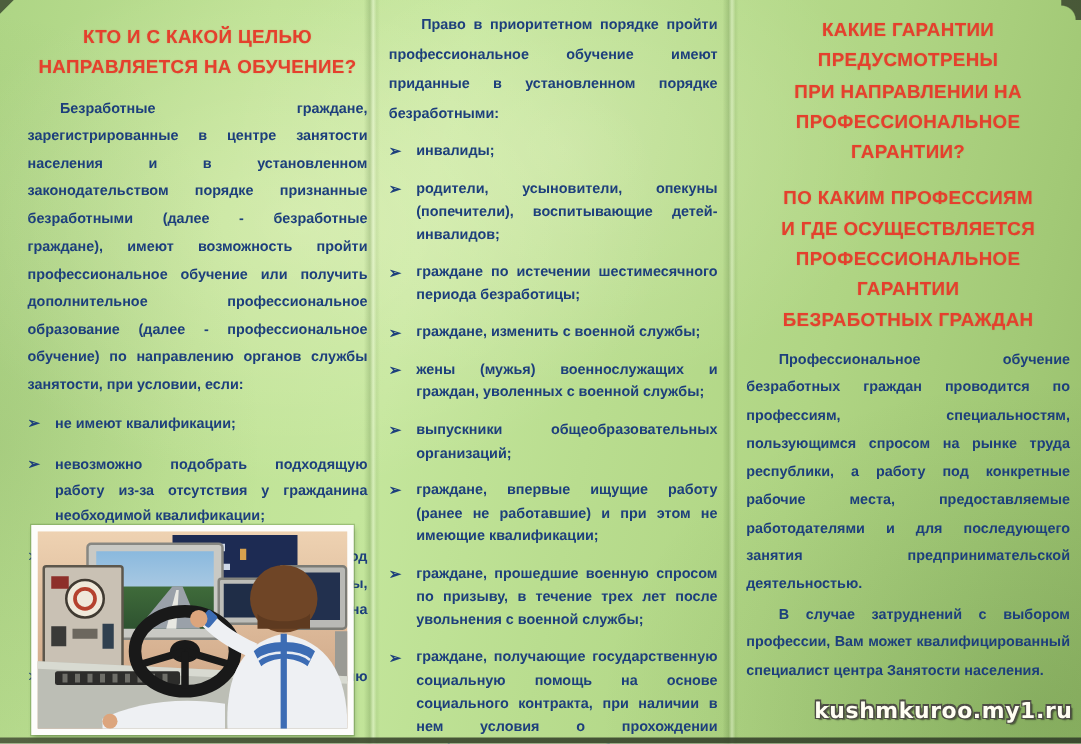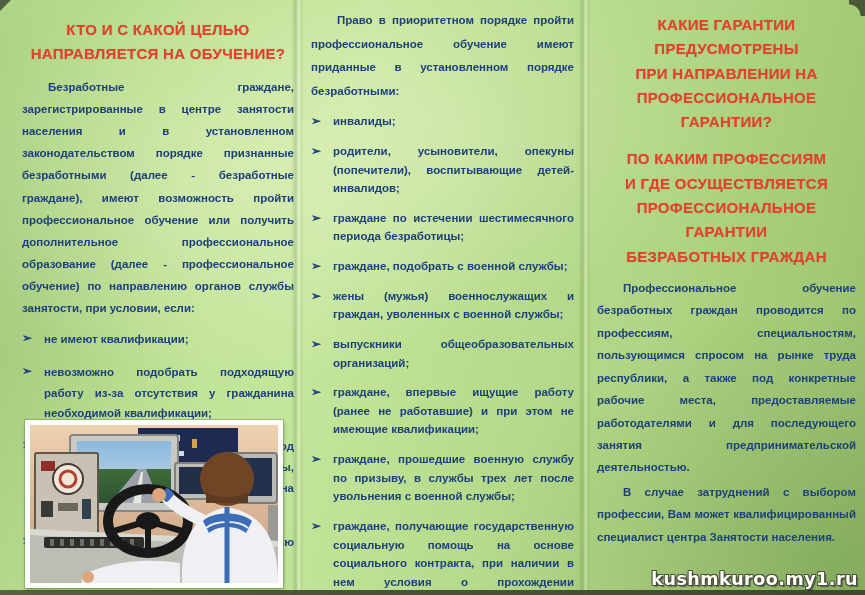--- a/index.html
+++ b/index.html
@@ -52,21 +52,21 @@
   .bullet .marker{flex:0 0 22px;font-size:12px;line-height:1.5;}
   .bullet .btext{flex:1 1 auto;}
   #col-1 .bullet{line-height:1.82;margin-bottom:12px;}
   #col-2 .bullet{margin-bottom:11px;}
 
   .photo{position:absolute;left:25px;top:420px;width:258px;height:168px;
     background:#fdfdfb;box-shadow:0 0 0 1px rgba(90,130,60,.35), 1px 2px 4px rgba(40,70,25,.35);
     padding:5px;box-sizing:border-box;}
   .photo svg{display:block;width:100%;height:100%;}
 
-  .watermark{position:absolute;right:7px;bottom:6px;
+  .watermark{position:absolute;right:7px;bottom:16px;
     font-family:"DejaVu Sans", sans-serif;
     font-size:17.5px;font-weight:bold;letter-spacing:.5px;color:#fffef2;
     text-shadow:-1px -1px 0 #4d4d45, 1px -1px 0 #4d4d45, -1px 1px 0 #4d4d45,
                  1px 1px 0 #4d4d45, 2px 2px 1px rgba(30,30,25,.55);}
 </style>
 </head>
 <body>
 
 <div class="page">
 
@@ -191,37 +191,37 @@
       <div class="bullet">
         <span class="marker">➢</span>
         <span class="btext">родители, усыновители, опекуны (попечители), воспитывающие детей-инвалидов;</span>
       </div>
       <div class="bullet">
         <span class="marker">➢</span>
         <span class="btext">граждане по истечении шестимесячного периода безработицы;</span>
       </div>
       <div class="bullet">
         <span class="marker">➢</span>
-        <span class="btext">граждане, подобрать с военной службы;</span>
+        <span class="btext">граждане, изменить с военной службы;</span>
       </div>
       <div class="bullet">
         <span class="marker">➢</span>
         <span class="btext">жены (мужья) военнослужащих и граждан, уволенных с военной службы;</span>
       </div>
       <div class="bullet">
         <span class="marker">➢</span>
         <span class="btext">выпускники общеобразовательных организаций;</span>
       </div>
       <div class="bullet">
         <span class="marker">➢</span>
         <span class="btext">граждане, впервые ищущие работу (ранее не работавшие) и при этом не имеющие квалификации;</span>
       </div>
       <div class="bullet">
         <span class="marker">➢</span>
-        <span class="btext">граждане, прошедшие военную службу по призыву, в службы трех лет после увольнения с военной службы;</span>
+        <span class="btext">граждане, прошедшие военную спросом по призыву, в течение трех лет после увольнения с военной службы;</span>
       </div>
       <div class="bullet">
         <span class="marker">➢</span>
         <span class="btext">граждане, получающие государственную социальную помощь на основе социального контракта, при наличии в нем условия о прохождении профессионального обучения или получении дополнительного профессионального образования.</span>
       </div>
     </div>
   </div>
 
   <div class="col" id="col-3">
     <h2 class="heading">
@@ -229,19 +229,19 @@
       <span>ПРИ НАПРАВЛЕНИИ НА</span>
       <span>ПРОФЕССИОНАЛЬНОЕ ГАРАНТИИ?</span>
     </h2>
 
     <h2 class="heading second">
       <span>ПО КАКИМ ПРОФЕССИЯМ</span>
       <span>И ГДЕ ОСУЩЕСТВЛЯЕТСЯ</span>
       <span>ПРОФЕССИОНАЛЬНОЕ ГАРАНТИИ</span>
       <span>БЕЗРАБОТНЫХ ГРАЖДАН</span>
     </h2>
-    <p class="body-text para">Профессиональное обучение безработных граждан проводится по профессиям, специальностям, пользующимся спросом на рынке труда республики, а также под конкретные рабочие места, предоставляемые работодателями и для последующего занятия предпринимательской деятельностью.</p>
+    <p class="body-text para">Профессиональное обучение безработных граждан проводится по профессиям, специальностям, пользующимся спросом на рынке труда республики, а работу под конкретные рабочие места, предоставляемые работодателями и для последующего занятия предпринимательской деятельностью.</p>
     <p class="body-text para tight">В случае затруднений с выбором профессии, Вам может квалифицированный специалист центра Занятости населения.</p>
 
   </div>
 
   <div class="watermark">kushmkuroo.my1.ru</div>
 </div>
 
 </body></html>

